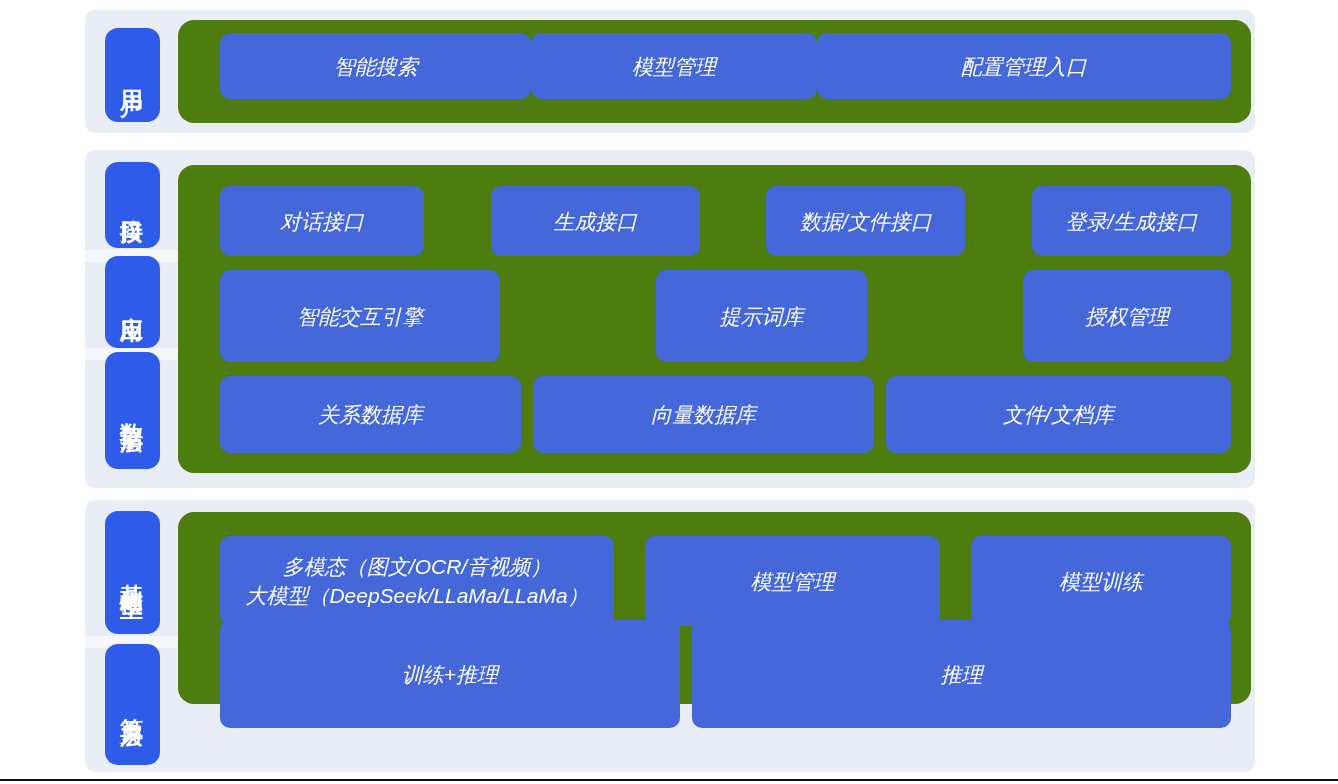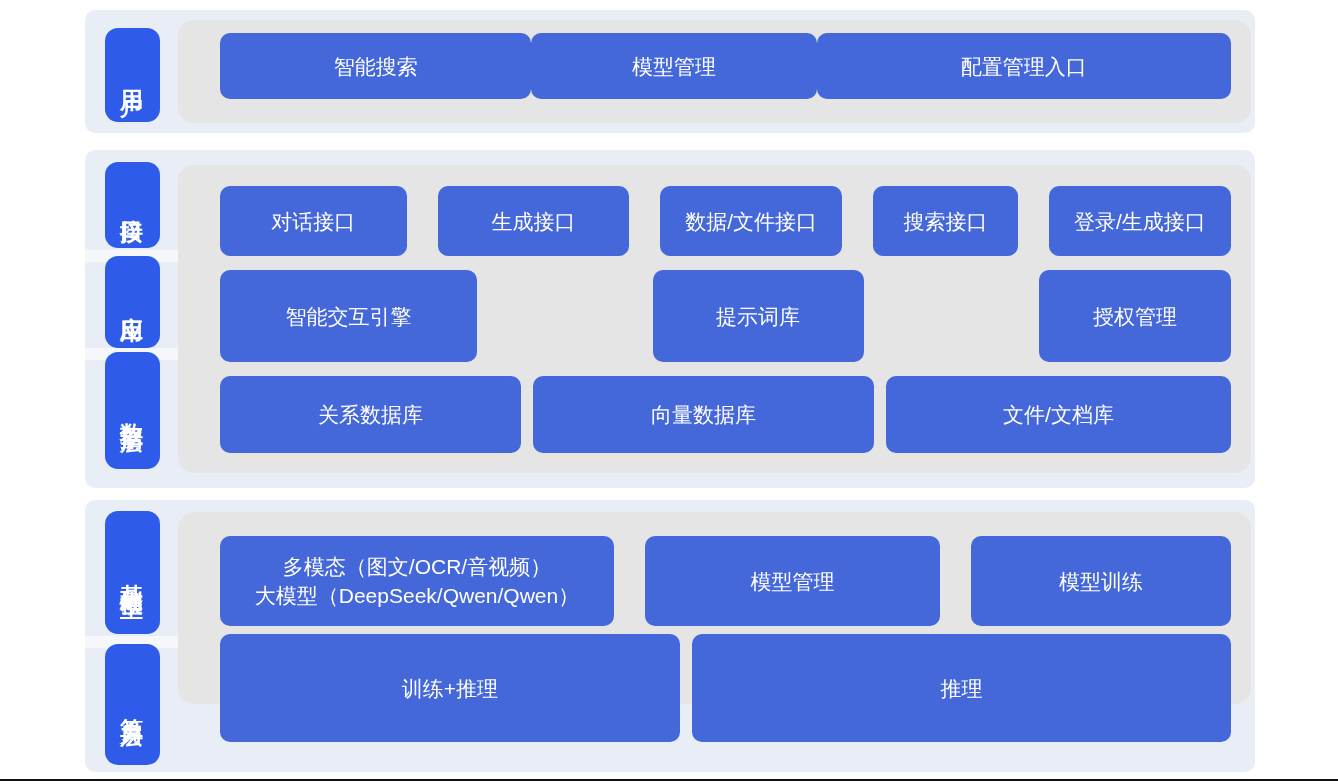--- a/index.html
+++ b/index.html
@@ -22,40 +22,40 @@
     display:flex;align-items:center;justify-content:center;
     writing-mode:vertical-rl;text-orientation:upright;letter-spacing:4px;
   }
   #label-user{top:28px;height:94px;}
   #label-api{top:162px;height:86px;}
   #label-app{top:256px;height:92px;}
   #label-data{top:352px;height:117px;}
   #label-model{top:511px;height:123px;}
   #label-compute{top:644px;height:121px;}
   .panel{
-    position:absolute;left:178px;width:1073px;background:#e5e5e5;border-radius:16px;
+    position:absolute;left:178px;width:1073px;background:#4d7c0f;border-radius:16px;font-style:italic;
   }
   #panel-1{top:20px;height:103px;}
   #panel-2{top:165px;height:308px;}
   #panel-3{top:512px;height:192px;}
   .row{
     position:absolute;left:42px;right:20px;
     display:flex;justify-content:space-between;
   }
   .node{
     background:#4467d9;border-radius:10px;color:#ffffff;
     display:flex;flex-direction:column;align-items:center;justify-content:center;
     font-size:21px;line-height:29px;text-align:center;white-space:nowrap;
   }
   #row-1a{top:13px;height:66px;}
   #row-2a{top:21px;height:70px;gap:31px;}
   #row-2b{top:105px;height:92px;}
   #row-2c{top:211px;height:77px;}
   #row-3a{top:24px;height:90px;}
-  #row-3b{top:122px;height:108px;}
+  #row-3b{top:108px;height:108px;}
   .bottom-rule{
     position:absolute;left:0;top:779px;width:1338px;height:2px;background:#111111;
   }
 </style>
 </head>
 <body>
 
 <div class="canvas">
 
   <div class="band" id="band-1"></div>
@@ -93,35 +93,32 @@
     <div class="row" id="row-2a">
       <div class="node" style="width:204px">
         <span>对话接口</span>
       </div>
       <div class="node" style="width:209px">
         <span>生成接口</span>
       </div>
       <div class="node" style="width:199px">
         <span>数据/文件接口</span>
       </div>
-      <div class="node" style="width:158px">
-        <span>搜索接口</span>
-      </div>
       <div class="node" style="width:199px">
         <span>登录/生成接口</span>
       </div>
     </div>
     <div class="row" id="row-2b">
-      <div class="node" style="width:257px">
+      <div class="node" style="width:280px">
         <span>智能交互引擎</span>
       </div>
       <div class="node" style="width:211px">
         <span>提示词库</span>
       </div>
-      <div class="node" style="width:192px">
+      <div class="node" style="width:208px">
         <span>授权管理</span>
       </div>
     </div>
     <div class="row" id="row-2c">
       <div class="node" style="width:301px">
         <span>关系数据库</span>
       </div>
       <div class="node" style="width:341px">
         <span>向量数据库</span>
       </div>
@@ -137,21 +134,21 @@
   <div class="label-box" id="label-model">
     <span>基础模型</span>
   </div>
   <div class="label-box" id="label-compute">
     <span>算力层</span>
   </div>
   <div class="panel" id="panel-3">
     <div class="row" id="row-3a">
       <div class="node" style="width:394px">
         <span>多模态（图文/OCR/音视频）</span>
-        <span>大模型（DeepSeek/Qwen/Qwen）</span>
+        <span>大模型（DeepSeek/LLaMa/LLaMa）</span>
       </div>
       <div class="node" style="width:295px">
         <span>模型管理</span>
       </div>
       <div class="node" style="width:260px">
         <span>模型训练</span>
       </div>
     </div>
     <div class="row" id="row-3b">
       <div class="node" style="width:460px">

